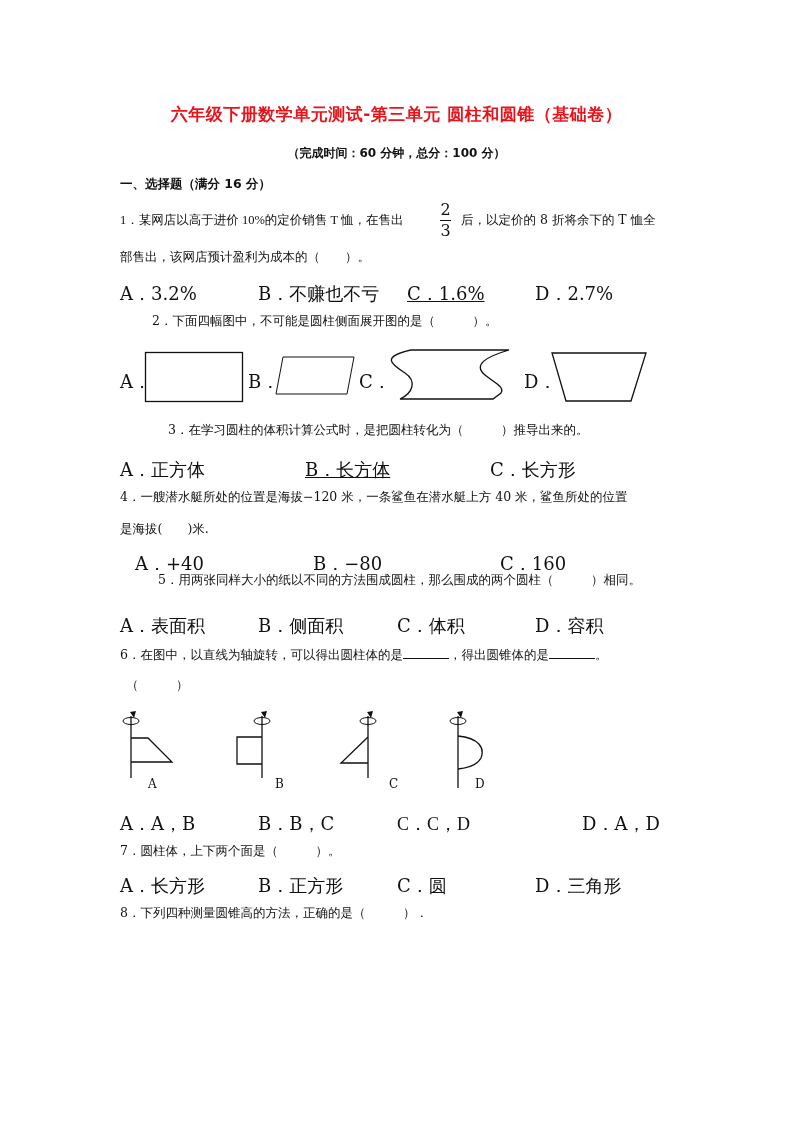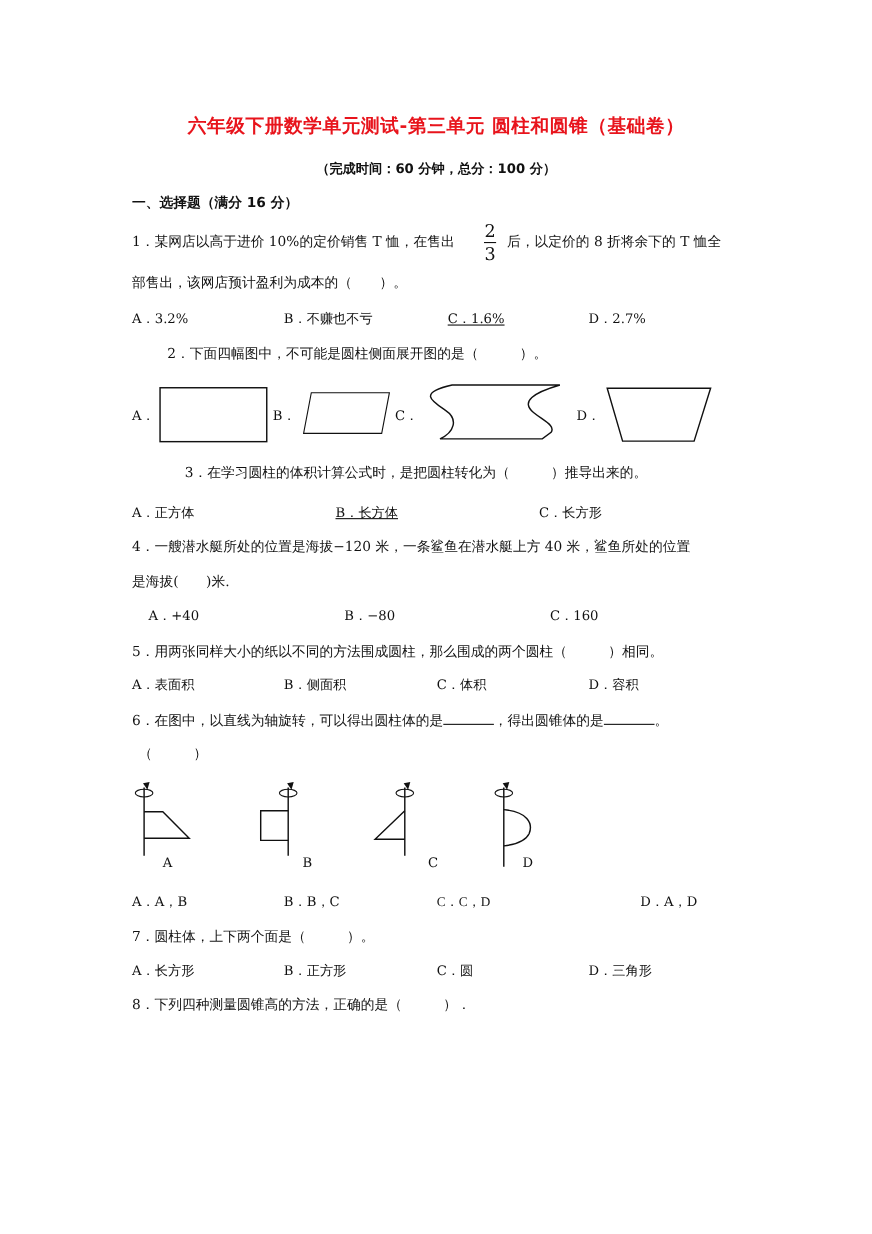--- a/index.html
+++ b/index.html
@@ -5,36 +5,36 @@
   html, body { margin: 0; padding: 0; background: #ffffff; }
   body { width: 793px; height: 1122px; position: relative; overflow: hidden;
          font-family: "DejaVu Serif", "Liberation Serif", serif; color: #111; }
   .abs { position: absolute; white-space: nowrap; }
   .title { left: 0; width: 793px; top: 103px; text-align: center; font-size: 17px;
            font-weight: bold; color: #e8141c; font-family: "DejaVu Sans", sans-serif; letter-spacing: 0.5px; }
   .subtitle { left: 0; width: 793px; top: 145px; text-align: center; font-size: 12px; font-weight: bold;
               font-family: "DejaVu Sans", sans-serif; }
   .section { left: 120px; top: 176px; font-size: 12.5px; font-weight: bold; font-family: "DejaVu Sans", sans-serif; }
   .q { font-size: 12.5px; left: 120px; }
-  .opt { font-size: 12px; }
+  .opt { font-size: 18px; }
   .frac { position: absolute; display: inline-flex; flex-direction: column; align-items: center; font-size: 16px; line-height: 18px; }
   .frac .bar { width: 11px; height: 1px; background: #111; margin: 1px 0; }
   .blank { display: inline-block; border-bottom: 1px solid #111; width: 46px; height: 12px; vertical-align: baseline; }
   svg { position: absolute; overflow: visible; }
   .figlabel { font-size: 12px; font-family: "DejaVu Serif", serif; }
 </style>
 </head>
 <body>
 
 <div class="abs title">六年级下册数学单元测试-第三单元    圆柱和圆锥（基础卷）</div>
 <div class="abs subtitle">（完成时间：60 分钟，总分：100 分）</div>
 <div class="abs section">一、选择题（满分 16 分）</div>
 
 <div>
-  <div class="abs q" style="top:212px;">1．某网店以高于进价 10%的定价销售 T 恤，在售出</div>
+  <div class="abs q" style="top:212px;font-family:Liberation Serif, serif;">1．某网店以高于进价 10%的定价销售 T 恤，在售出</div>
   <div class="frac" style="left:440px; top:201px;">
     <span>2</span>
     <span class="bar"></span>
     <span>3</span>
   </div>
   <div class="abs q" style="left:461px; top:212px;">后，以定价的 8 折将余下的 T 恤全</div>
   <div class="abs q" style="top:249px;">部售出，该网店预计盈利为成本的（　　）。</div>
   <div class="abs opt" style="left:120px; top:282px;">A．3.2%</div>
   <div class="abs opt" style="left:258px; top:282px;">B．不赚也不亏</div>
   <div class="abs opt" style="left:407px; top:282px;text-decoration:underline;">C．1.6%</div>
@@ -70,21 +70,21 @@
 
 <div>
   <div class="abs q" style="top:489px;">4．一艘潜水艇所处的位置是海拔−120 米，一条鲨鱼在潜水艇上方 40 米，鲨鱼所处的位置</div>
   <div class="abs q" style="top:521px;">是海拔(　　)米.</div>
   <div class="abs opt" style="left:135px; top:552px;">A．+40</div>
   <div class="abs opt" style="left:313px; top:552px;">B．−80</div>
   <div class="abs opt" style="left:500px; top:552px;">C．160</div>
 </div>
 
 <div>
-  <div class="abs q" style="top:584px;">5．用两张同样大小的纸以不同的方法围成圆柱，那么围成的两个圆柱（　　　）相同。</div>
+  <div class="abs q" style="top:572px;margin-left:38px;">5．用两张同样大小的纸以不同的方法围成圆柱，那么围成的两个圆柱（　　　）相同。</div>
   <div class="abs opt" style="left:120px; top:614px;">A．表面积</div>
   <div class="abs opt" style="left:258px; top:614px;">B．侧面积</div>
   <div class="abs opt" style="left:397px; top:614px;">C．体积</div>
   <div class="abs opt" style="left:535px; top:614px;">D．容积</div>
 </div>
 
 <div>
   <div class="abs q" style="top:646px;">
     <span>6．在图中，以直线为轴旋转，可以得出圆柱体的是</span><span class="blank"></span><span>，得出圆锥体的是</span><span class="blank"></span><span>。</span>
   </div>

